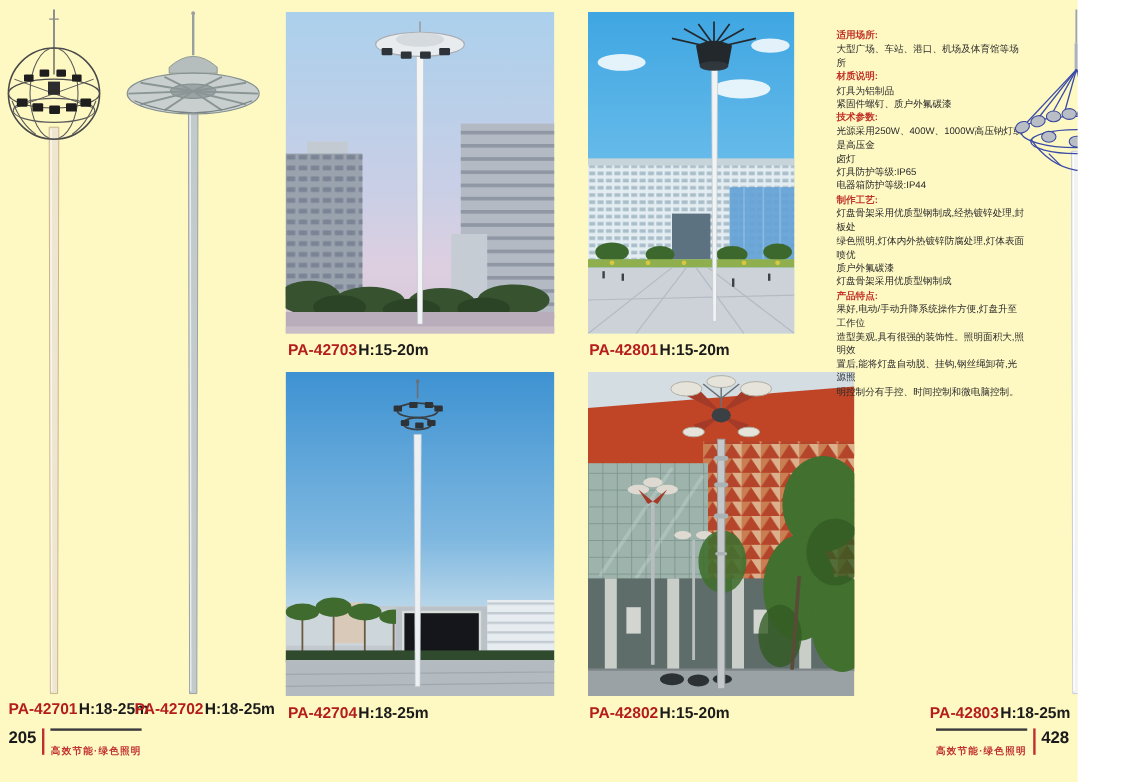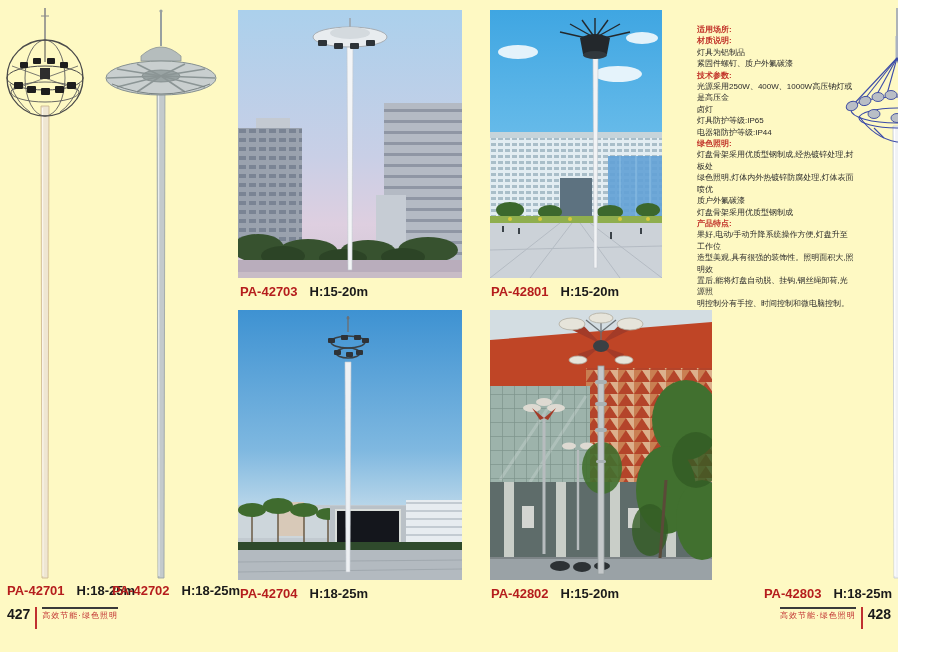--- a/index.html
+++ b/index.html
@@ -7,33 +7,33 @@
   .page {
     position:relative; width:898px; height:652px; background:#fef9c3;
     overflow:hidden; font-family:"Liberation Sans", sans-serif;
   }
   .abs { position:absolute; }
   svg { display:block; }
 
   
   .plabel { position:absolute; font-size:13px; font-weight:bold; white-space:nowrap; }
   .plabel .code { color:#b51d1d; }
-  .plabel .hval { color:#1a1a1a; margin-left:12px; }
+  .plabel .hval { color:#1a1a1a; margin-left:1px; }
 
   
   .specs { position:absolute; left:697px; top:24px; width:158px; font-size:8px; line-height:11.4px; color:#2b2b2b; }
   .spec-title { color:#c2342a; font-weight:bold; }
   .spec-line { color:#2b2b2b; }
 
   
   .footer { position:absolute; display:flex; align-items:flex-start; }
   .footer .pnum { font-size:14px; font-weight:bold; color:#1a1a1a; line-height:14px; }
   .footer .vline { width:2px; height:22px; background:#c03030; margin:0 5px; }
-  .footer .slogan { border-top:2px solid #3a3a3a; padding-top:2px; color:#c03030;
-                    font-size:8px; font-weight:normal; letter-spacing:1px; line-height:9px; }
+  .footer .slogan { border-top:2px solid #3a3a3a; padding-top:12px; color:#c03030;
+                    font-size:8px; font-weight:bold; letter-spacing:1px; line-height:9px; }
 </style>
 </head>
 <body>
 
 <div class="page">
 
   <svg class="abs" style="left:0;top:6px" width="100" height="576" viewBox="0 0 100 576">
 
     <line x1="45" y1="2" x2="45" y2="34" stroke="#8a8a8a" stroke-width="1.6"></line>
     <line x1="41" y1="10" x2="49" y2="10" stroke="#8a8a8a" stroke-width="1"></line>
@@ -384,29 +384,30 @@
         <ellipse cx="140" cy="14" rx="13" ry="6"></ellipse>
       <ellipse cx="111" cy="8" rx="12" ry="5"></ellipse>
       <ellipse cx="88" cy="50" rx="9" ry="4"></ellipse>
         <ellipse cx="134" cy="50" rx="9" ry="4"></ellipse>
     </g>
     <ellipse cx="111" cy="36" rx="8" ry="6" fill="#3a4044"></ellipse>
   </svg>
 
   <div class="specs">
     <div class="spec-title">适用场所:</div>
+    <div class="spec-line">大型广场、车站、港口、机场及体育馆等场所</div>
     <div class="spec-title">材质说明:</div>
     <div class="spec-line">灯具为铝制品</div>
     <div class="spec-line">紧固件螺钉、质户外氟碳漆</div>
     <div class="spec-title">技术参数:</div>
     <div class="spec-line">光源采用250W、400W、1000W高压钠灯或是高压金</div>
     <div class="spec-line">卤灯</div>
     <div class="spec-line">灯具防护等级:IP65</div>
     <div class="spec-line">电器箱防护等级:IP44</div>
-    <div class="spec-title">绿色照明:</div>
+    <div class="spec-title">制作工艺:</div>
     <div class="spec-line">灯盘骨架采用优质型钢制成,经热镀锌处理,封板处</div>
     <div class="spec-line">绿色照明,灯体内外热镀锌防腐处理,灯体表面喷优</div>
     <div class="spec-line">质户外氟碳漆</div>
     <div class="spec-line">灯盘骨架采用优质型钢制成</div>
     <div class="spec-title">产品特点:</div>
     <div class="spec-line">果好,电动/手动升降系统操作方便,灯盘升至工作位</div>
     <div class="spec-line">造型美观,具有很强的装饰性。照明面积大,照明效</div>
     <div class="spec-line">置后,能将灯盘自动脱、挂钩,钢丝绳卸荷,光源照</div>
     <div class="spec-line">明控制分有手控、时间控制和微电脑控制。</div>
   </div>
@@ -466,21 +467,21 @@
     <span class="code">PA-42704</span><span class="hval">H:18-25m</span>
   </div>
   <div class="plabel" style="left:491px;top:586px">
     <span class="code">PA-42802</span><span class="hval">H:15-20m</span>
   </div>
   <div class="plabel" style="right:6px;top:586px">
     <span class="code">PA-42803</span><span class="hval">H:18-25m</span>
   </div>
 
   <div class="footer" style="left:7px;top:607px">
-    <span class="pnum">427</span>
+    <span class="pnum">205</span>
     <span class="vline"></span>
     <span class="slogan">高效节能·绿色照明</span>
   </div>
   <div class="footer" style="right:7px;top:607px">
     <span class="slogan">高效节能·绿色照明</span>
     <span class="vline"></span>
     <span class="pnum">428</span>
   </div>
 
 </div>

